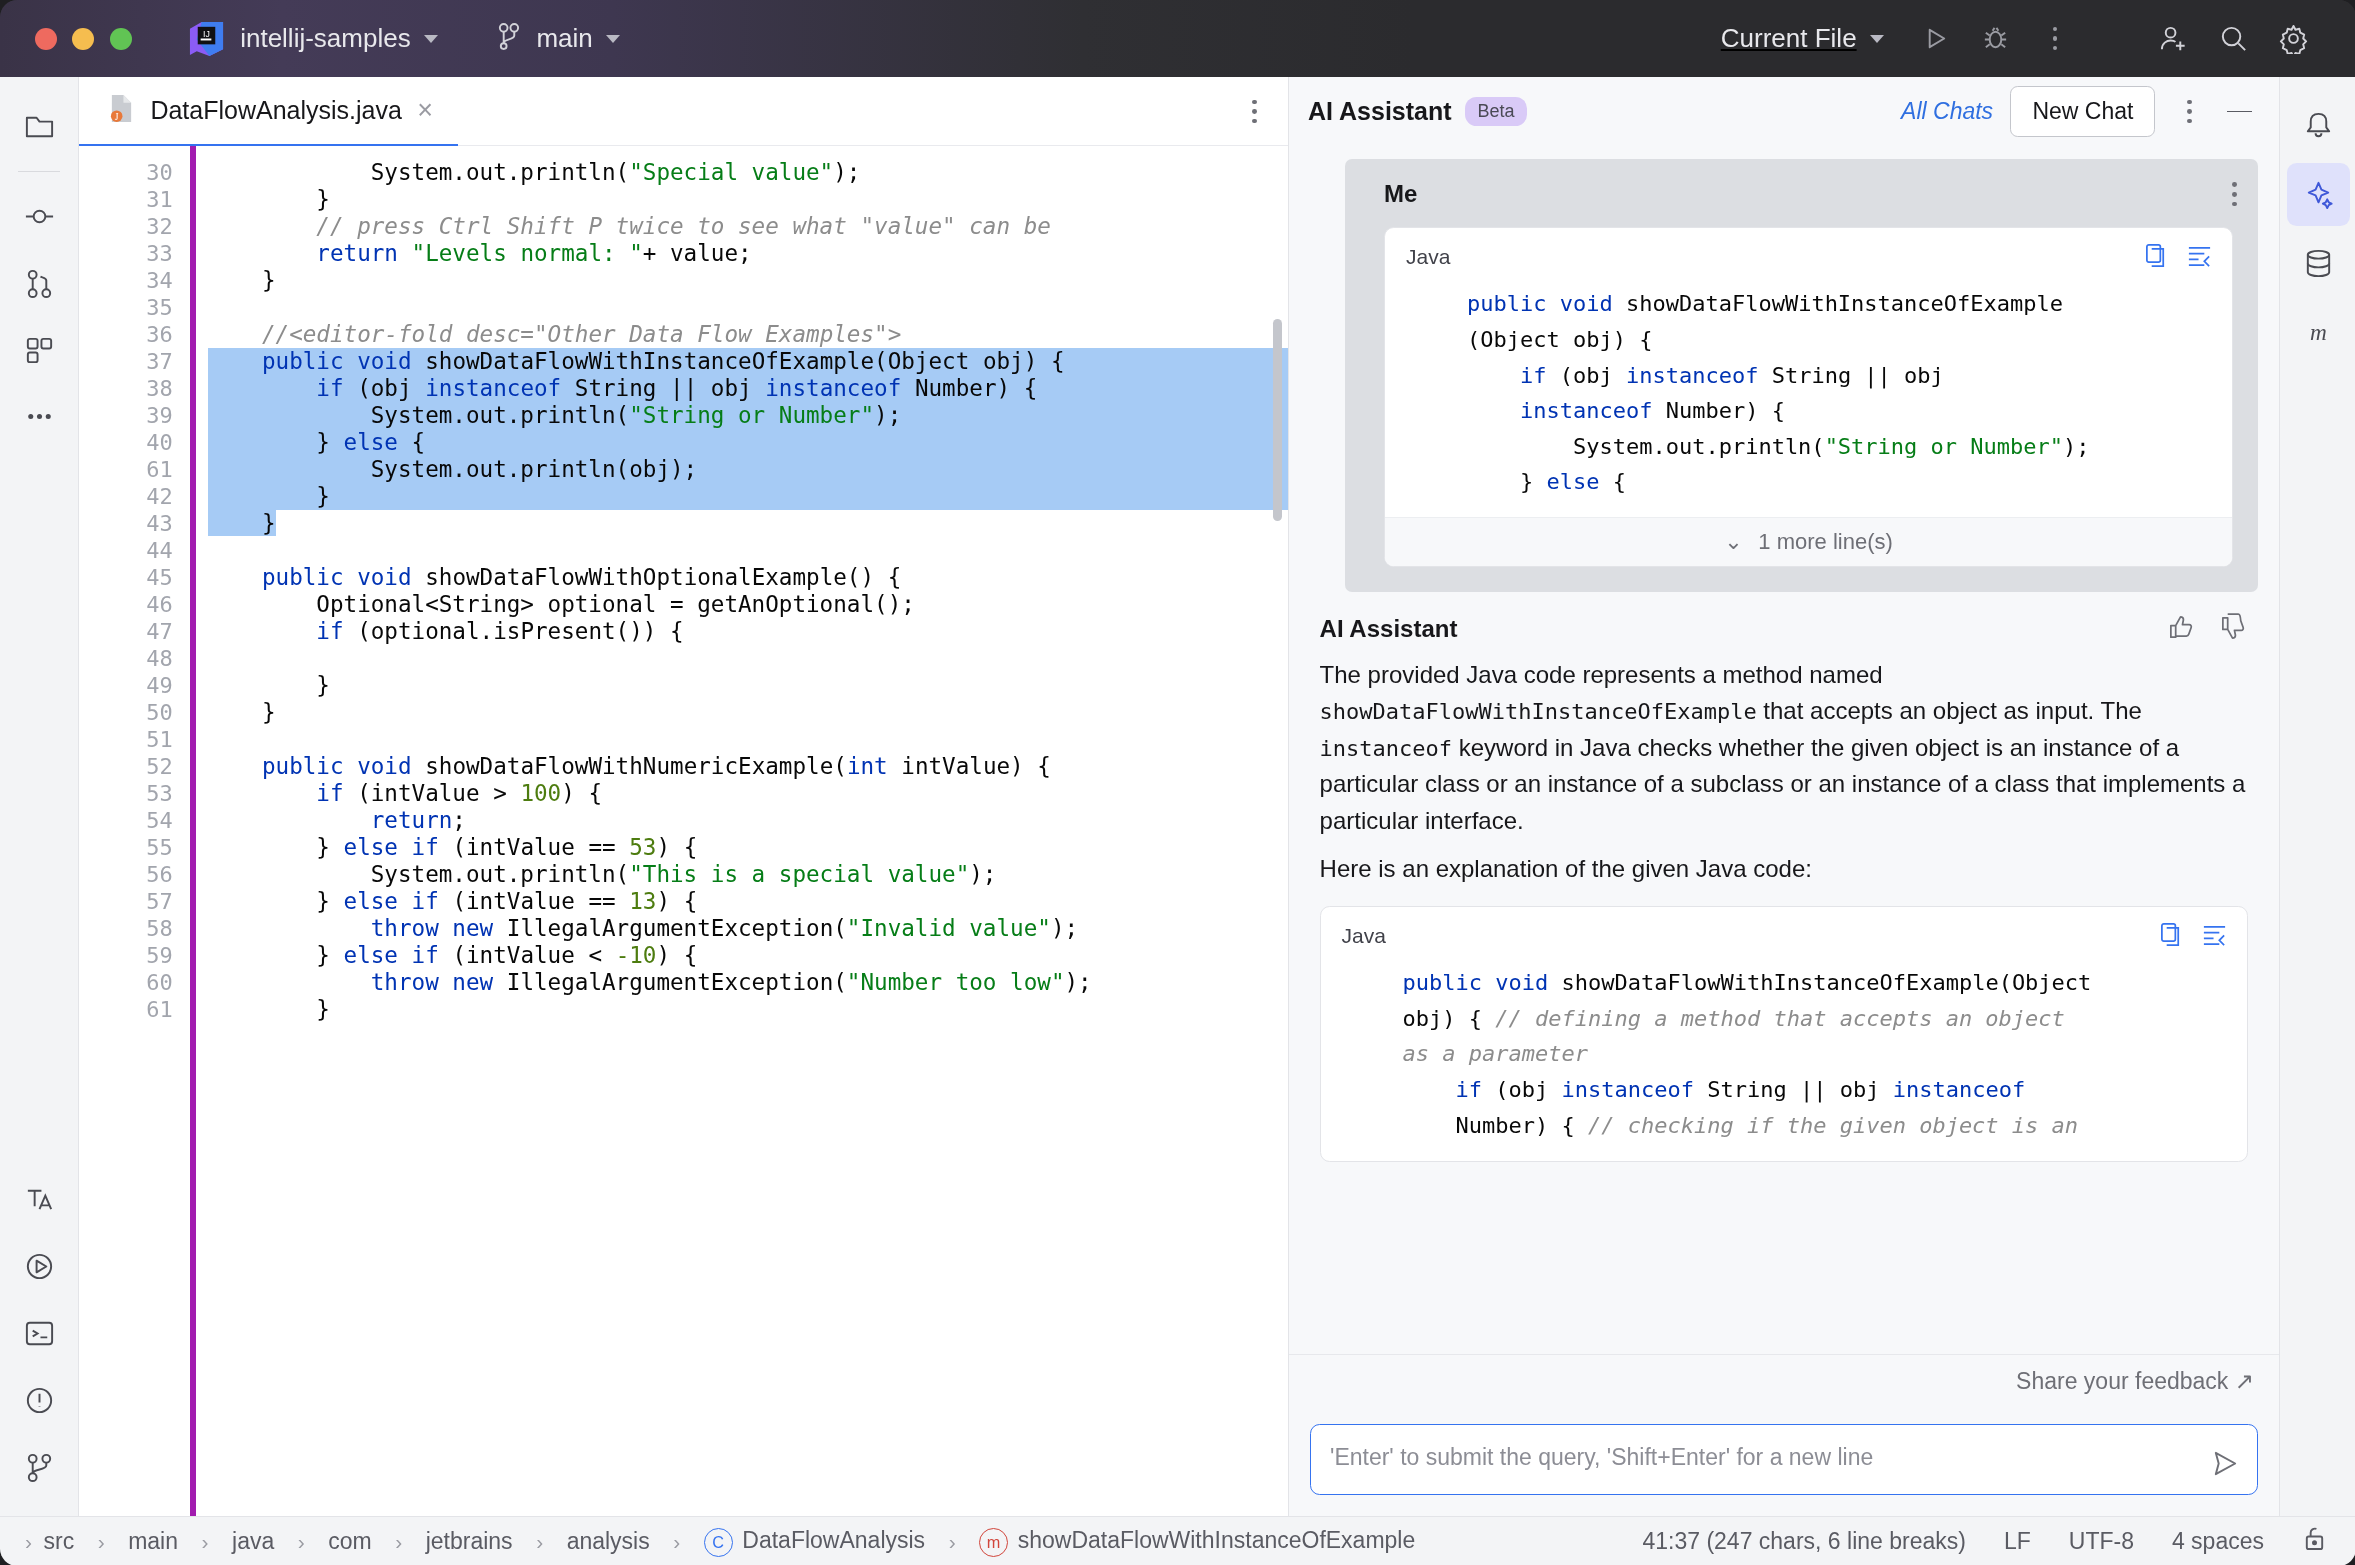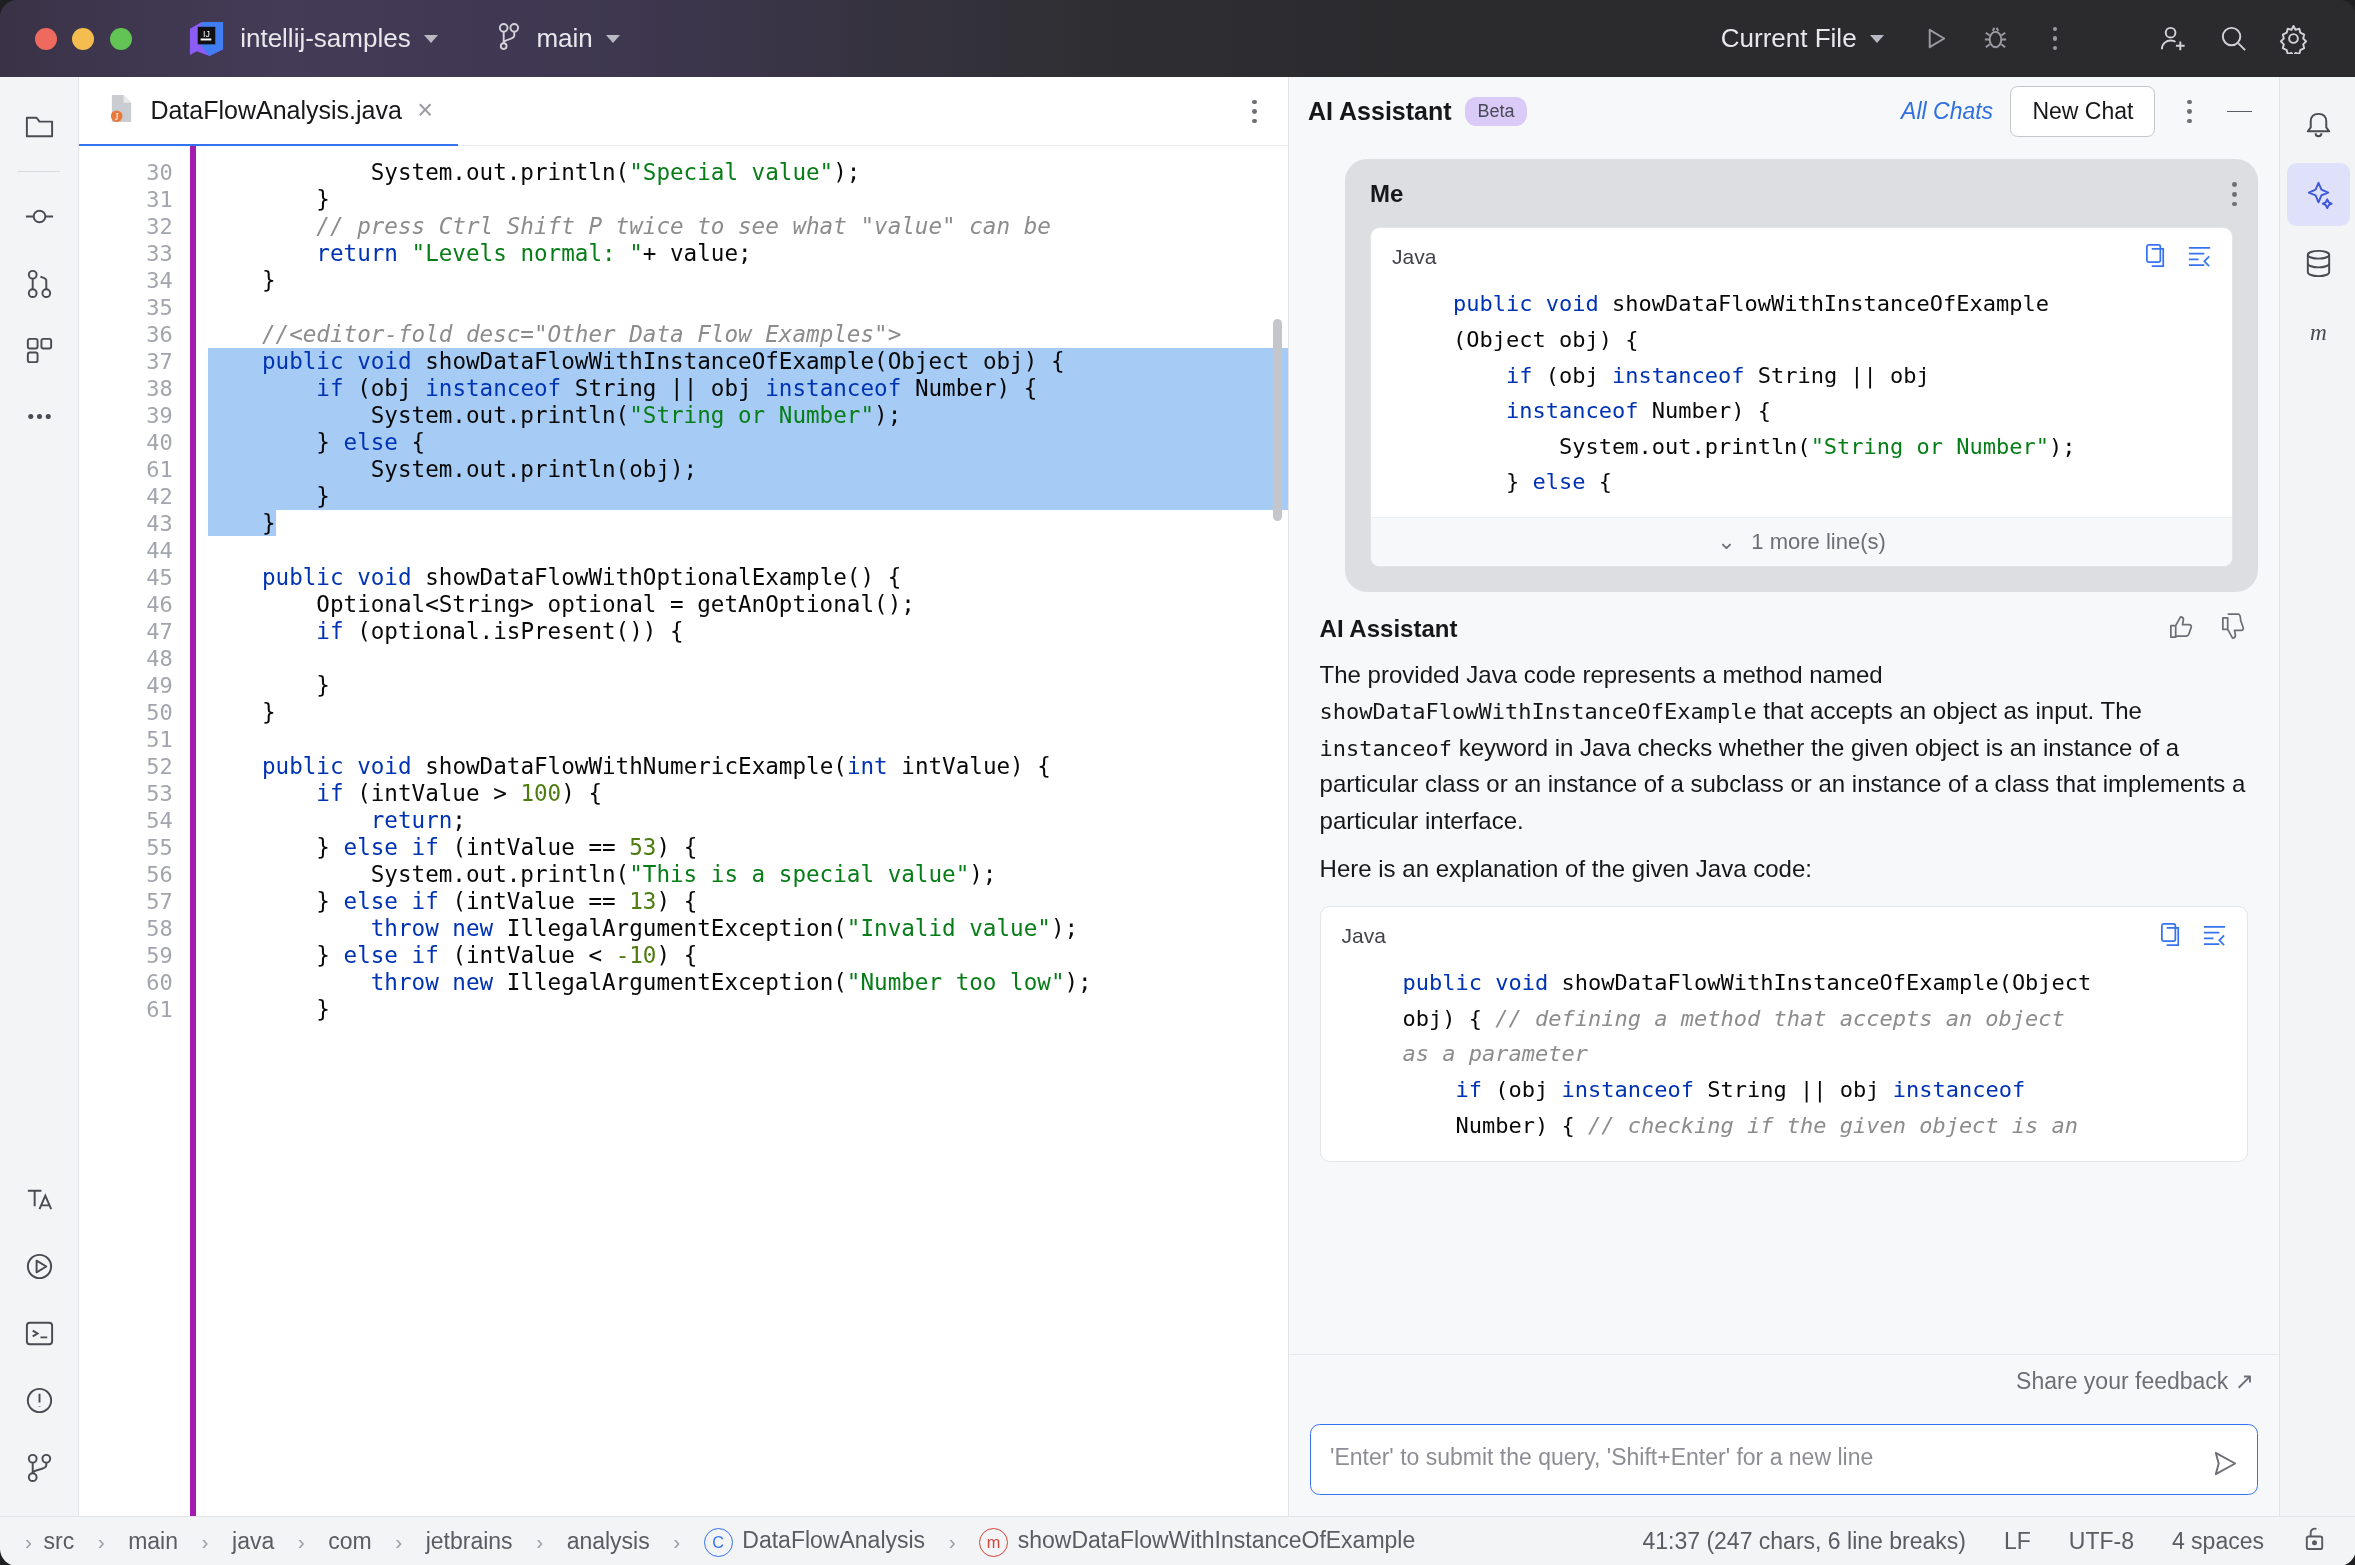--- a/index.html
+++ b/index.html
@@ -34,21 +34,21 @@
   }
   .tb-text {
     color: #e8e8ec; font-size: 26px; margin-left: 15.4px; white-space: nowrap;
   }
   .chev-d {
     display: inline-block; width: 0; height: 0; margin-left: 13.4px;
     border-left: 7.7px solid transparent; border-right: 7.7px solid transparent;
     border-top: 8.6px solid #b9b9c3; vertical-align: middle;
   }
   .branch-wrap { display: flex; align-items: center; margin-left: 58px; }
-  .tb-right { position: absolute; right: 33px; top: 0; height: 77px; display: flex; align-items: center; gap: 0; }
+  .tb-right { position: absolute; right: 33px; top: 0; height: 77px; display: flex; align-items: center; gap: 0; text-decoration: underline; }
   .tb-right .tb-text { margin-left: 0; }
   .ic-btn {
     width: 60px; height: 60px; display: flex; align-items: center; justify-content: center;
     border-radius: 7.7px; cursor: default;
   }
 
   
   .rail-left {
     position: absolute; left: 0; top: 77px; width: 79px; bottom: 50px;
     background: #f3f4f6; border-right: 1px solid #e3e4e8;
@@ -139,22 +139,22 @@
   .link-blue { color: #2f6fe0; font-size: 23px; font-style: italic; }
   .btn-outline {
     border: 1px solid #c4c6cc; background: #fff; border-radius: 7.7px;
     padding: 10.6px 21px; font-size: 23px; color: #17171a;
   }
   .minus { width: 25px; height: 1.9px; background: #5a5b63; display: block; }
 
   .ai-body { flex: 1; overflow: hidden; position: relative; }
 
   .msg-me {
-    background: #dcdee2; border-radius: 22px; margin: 13.4px 21px 0 56px;
-    padding: 21px 25px 25px 25px; position: relative;
+    background: #dcdee2; border-radius: 7px; margin: 13.4px 21px 0 56px;
+    padding: 21px 25px 25px 39px; position: relative;
   }
   .msg-name { font-size: 24px; font-weight: bold; color: #17171a; }
   .msg-text { font-size: 24px; color: #17171a; margin-top: 13.4px; line-height: 1.45; }
   .msg-more { position: absolute; right: 21px; top: 23px; }
 
   .codeblock {
     background: #ffffff; border: 1px solid #e3e4e8; border-radius: 9.6px;
     margin-top: 19px; overflow: hidden;
   }
   .cb-head {

